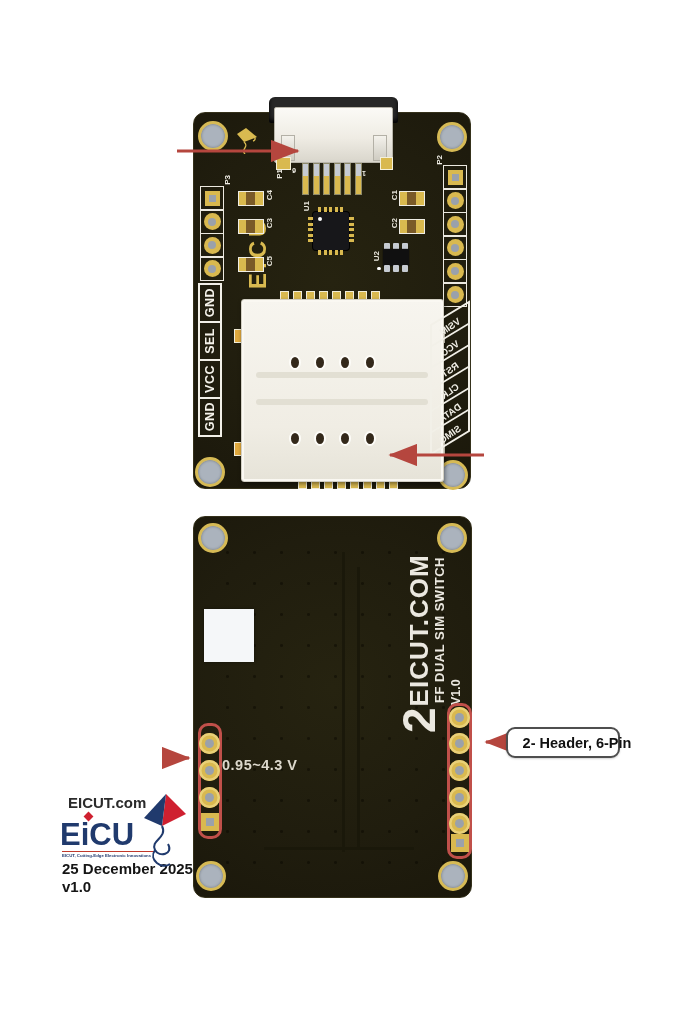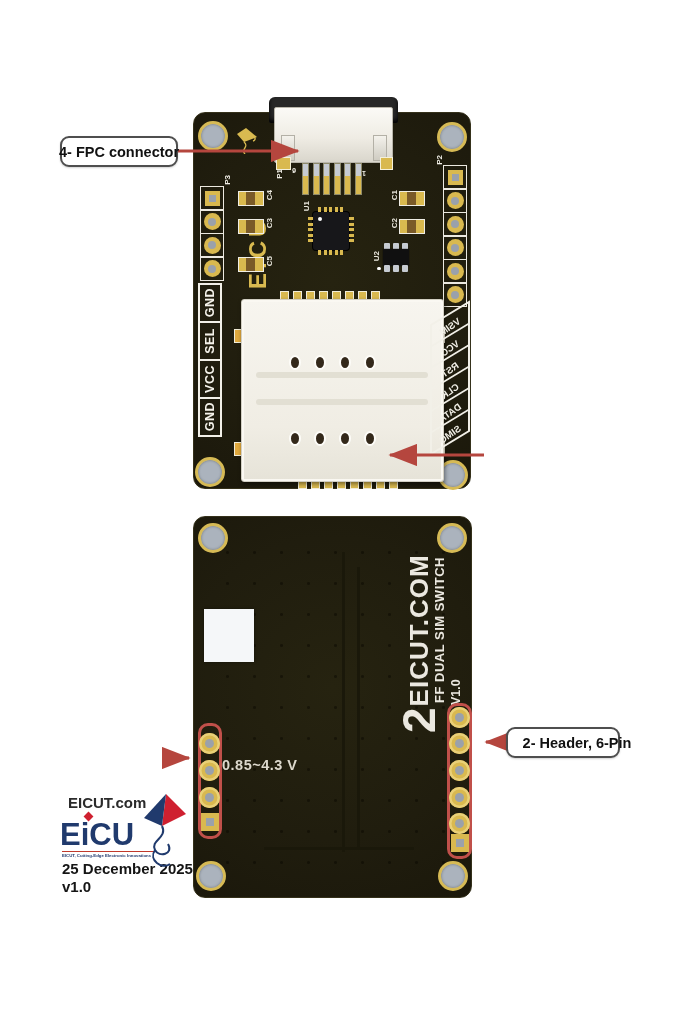--- a/index.html
+++ b/index.html
@@ -287,21 +287,21 @@
     <div class="hole" style="left:2px;top:344px;"></div>
     <div class="hole" style="left:244px;top:344px;"></div>
 
     <div class="sticker" style="left:10px;top:92px;"></div>
 
     <div class="backtext vt-up" style="left:198px;top:46px;height:170px;font-size:26px;letter-spacing:1px;">
       <span style="font-size:46px;">2</span><span>EICUT.COM</span>
     </div>
     <div class="backtext vt-up" style="left:238px;top:30px;height:156px;font-size:13px;letter-spacing:0.5px;">FF DUAL SIM SWITCH</div>
     <div class="backtext vt-up" style="left:255px;top:152px;height:36px;font-size:12.5px;">V1.0</div>
-    <div class="abs" style="left:28px;top:240px;font-size:14.5px;font-weight:bold;color:#ddd9cd;letter-spacing:0.5px;">0.85~4.3 V</div>
+    <div class="abs" style="left:28px;top:240px;font-size:14.5px;font-weight:bold;color:#ddd9cd;letter-spacing:0.5px;">0.95~4.3 V</div>
 
     <div class="hl-rect" style="left:4px;top:206px;width:24px;height:116px;"></div>
     <div class="rpad" style="left:5px;top:216px;">
         <i></i>
       </div>
     <div class="rpad" style="left:5px;top:243px;">
         <i></i>
       </div>
     <div class="rpad" style="left:5px;top:270px;">
         <i></i>
@@ -336,21 +336,20 @@
       <marker id="ah" markerWidth="9" markerHeight="7" refX="8.5" refY="3.5" orient="auto">
         <path d="M0,0 L9,3.5 L0,7 Z" fill="#b5463e"></path>
       </marker>
     </defs>
     <line x1="177" y1="151" x2="298" y2="151" stroke="#b5463e" stroke-width="3.2" marker-end="url(#ah)"></line>
     <line x1="484" y1="455" x2="390" y2="455" stroke="#b5463e" stroke-width="3.2" marker-end="url(#ah)"></line>
     <line x1="168" y1="758" x2="189" y2="758" stroke="#b5463e" stroke-width="3.2" marker-end="url(#ah)"></line>
     <line x1="507" y1="742" x2="486" y2="742" stroke="#b5463e" stroke-width="3.2" marker-end="url(#ah)"></line>
   </svg>
 
-  <div class="callout" style="left:60px;top:136px;width:118px;">4- FPC connector</div>
   <div class="callout" style="left:506px;top:727px;width:114px;padding-left:32px;">2- Header, 6-Pin</div>
 
   <div class="brand-site" style="left:68px;top:794px;">EICUT.com</div>
   <div class="brand-logo-text" style="left:60px;top:817px;">EiCU</div>
   <div class="brand-diamond" style="left:85px;top:813px;"></div>
   <svg class="abs" style="left:128px;top:792px;z-index:2;" width="62" height="82" viewBox="0 0 62 82">
     <polygon points="38,2 58,22 34,34" fill="#cf2030"></polygon>
     <polygon points="38,2 16,26 34,34" fill="#203a6d"></polygon>
     <path d="M34,34 C40,46 22,48 27,58 C31,66 46,62 40,52 M27,58 C20,68 34,78 42,72" stroke="#203a6d" stroke-width="2" fill="none"></path>
   </svg>

